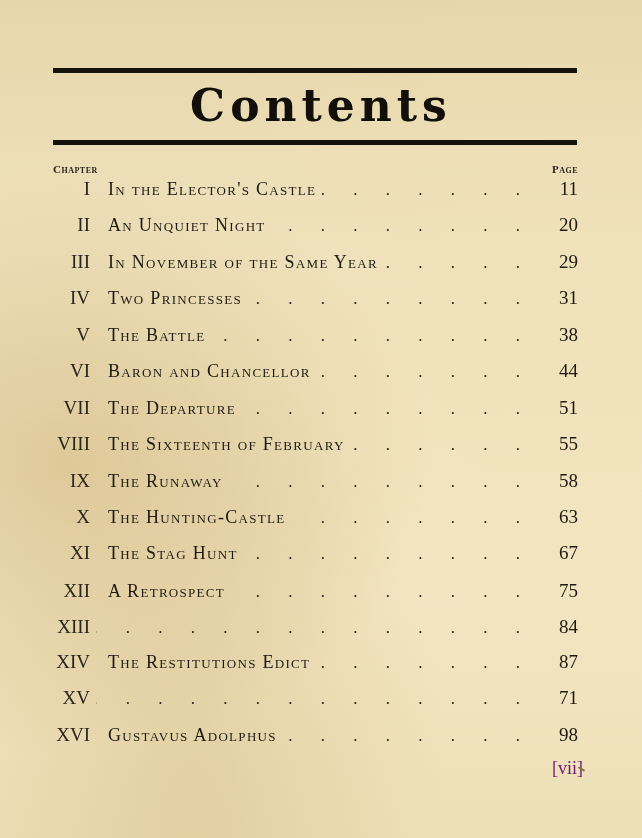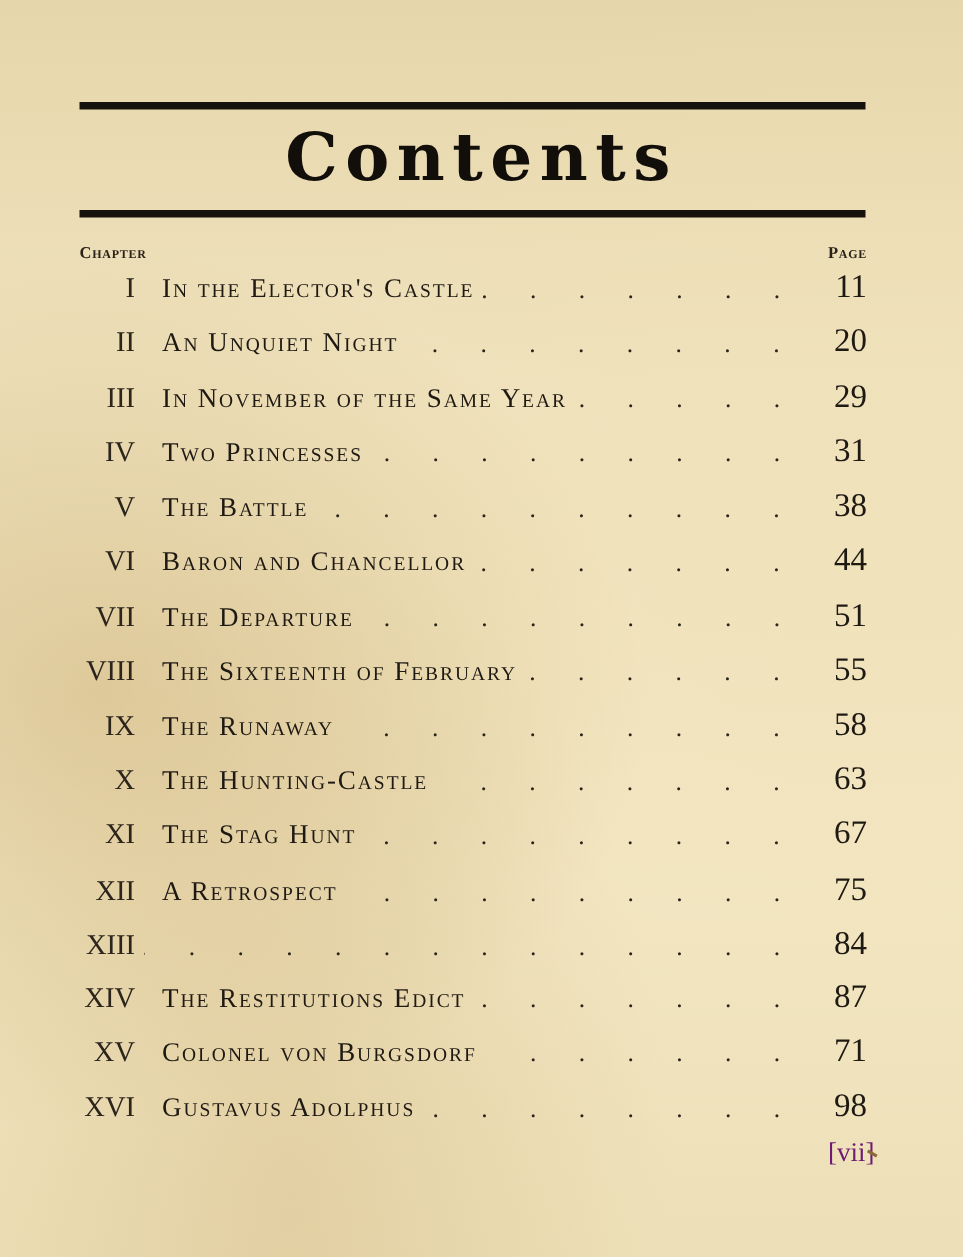--- a/index.html
+++ b/index.html
@@ -50,21 +50,21 @@
     margin-left: 18px; font-size: 18px; font-variant: small-caps;
     letter-spacing: 1.3px; white-space: nowrap; color: #1e1912;
   }
   .dots {
     flex: 1; margin: 0 10px 0 6px; overflow: hidden; white-space: nowrap;
     font-size: 17px; letter-spacing: 12px; color: #2a241b; text-align: right;
     direction: rtl;
   }
   .pg {
     width: 36px; text-align: right; margin-right: 64px;
-    font-size: 22px; color: #1e1912;
+    font-size: 19px; color: #1e1912;
   }
   .folio {
     position: absolute; top: 758px; left: 508px;
     font-family: "Liberation Serif", serif; font-size: 18px; color: #701a75; margin-left: 44px;
   }
   .speck {
     position: absolute; left: 578px; top: 768px; width: 7px; height: 2px;
     background: #8a6a3a; transform: rotate(30deg);
   }
 </style>
@@ -157,21 +157,20 @@
       <span class="pg">84</span>
     </div>
   <div class="row" style="top:473px">
       <span class="num">XIV</span>
       <span class="ttl">The Restitutions Edict</span>
       <span class="dots">. . . . . . . . . . . . . . . . . . . . . . . . .</span>
       <span class="pg">87</span>
     </div>
   <div class="row" style="top:509px">
       <span class="num">XV</span>
-      <span class="ttl">Colonel von Burgsdorf</span>
       <span class="dots">. . . . . . . . . . . . . . . . . . . . . . . . .</span>
       <span class="pg">71</span>
     </div>
   <div class="row" style="top:546px">
       <span class="num">XVI</span>
       <span class="ttl">Gustavus Adolphus</span>
       <span class="dots">. . . . . . . . . . . . . . . . . . . . . . . . .</span>
       <span class="pg">98</span>
     </div>
 </div>

